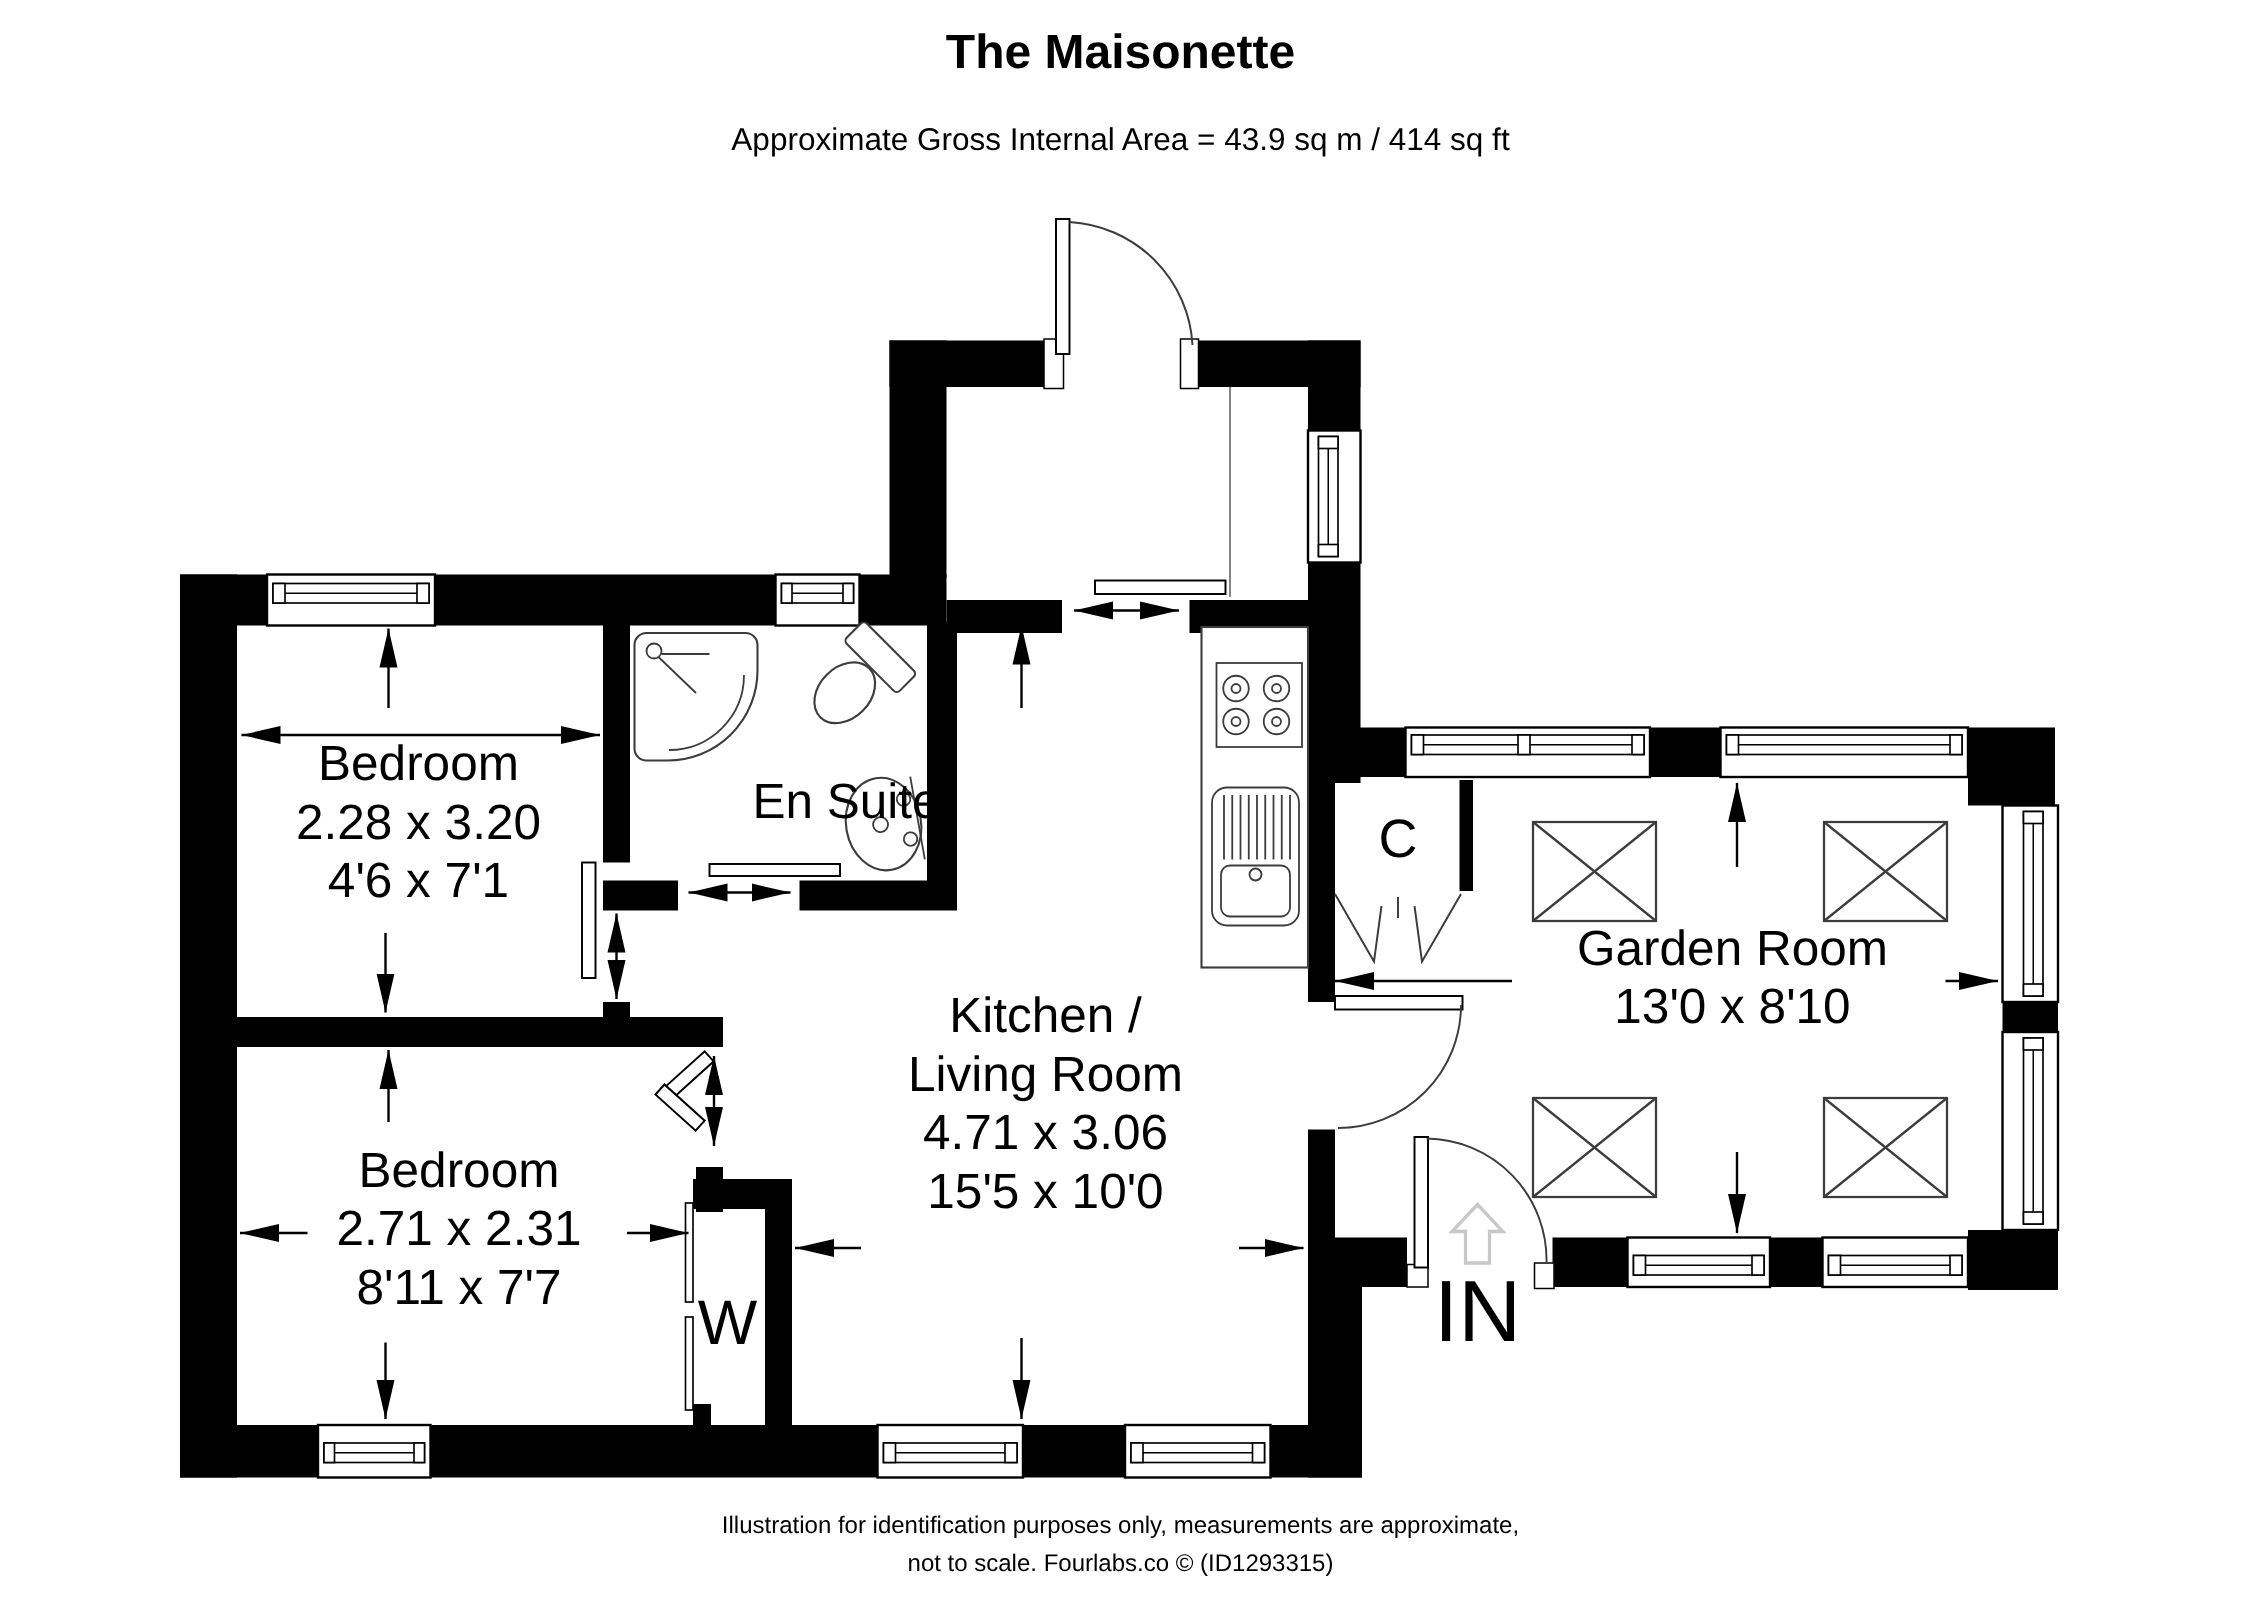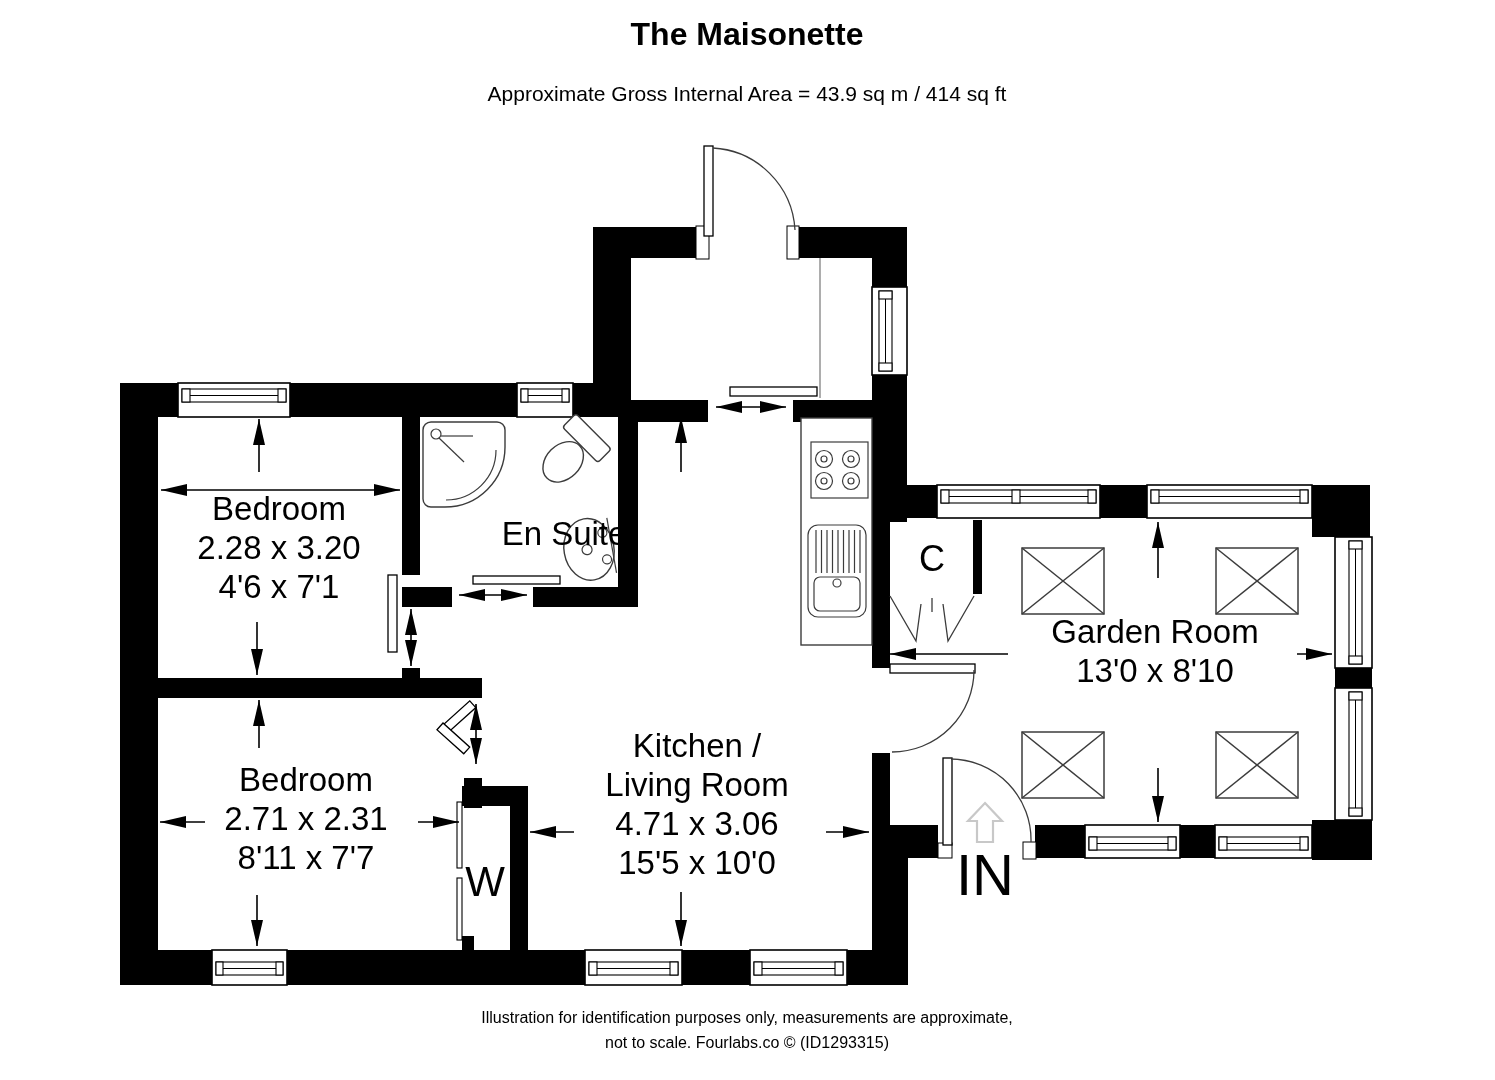--- a/index.html
+++ b/index.html
@@ -320,21 +320,21 @@
 <div class="lbl room" style="left:520px;top:514px;margin-left:44px;">
   <span>En Suite</span>
 </div>
 
 <div class="lbl room" style="left:306px;top:760px;">
   <span>Bedroom</span>
   <span>2.71 x 2.31</span>
   <span>8'11 x 7'7</span>
 </div>
 
-<div class="lbl room" style="left:697px;top:726px;">
+<div class="lbl room" style="left:697px;top:657px;">
   <span>Kitchen /</span>
   <span>Living Room</span>
   <span>4.71 x 3.06</span>
   <span>15'5 x 10'0</span>
 </div>
 
 <div class="lbl room" style="left:1155px;top:612px;">
   <span>Garden Room</span>
   <span>13'0 x 8'10</span>
 </div>

